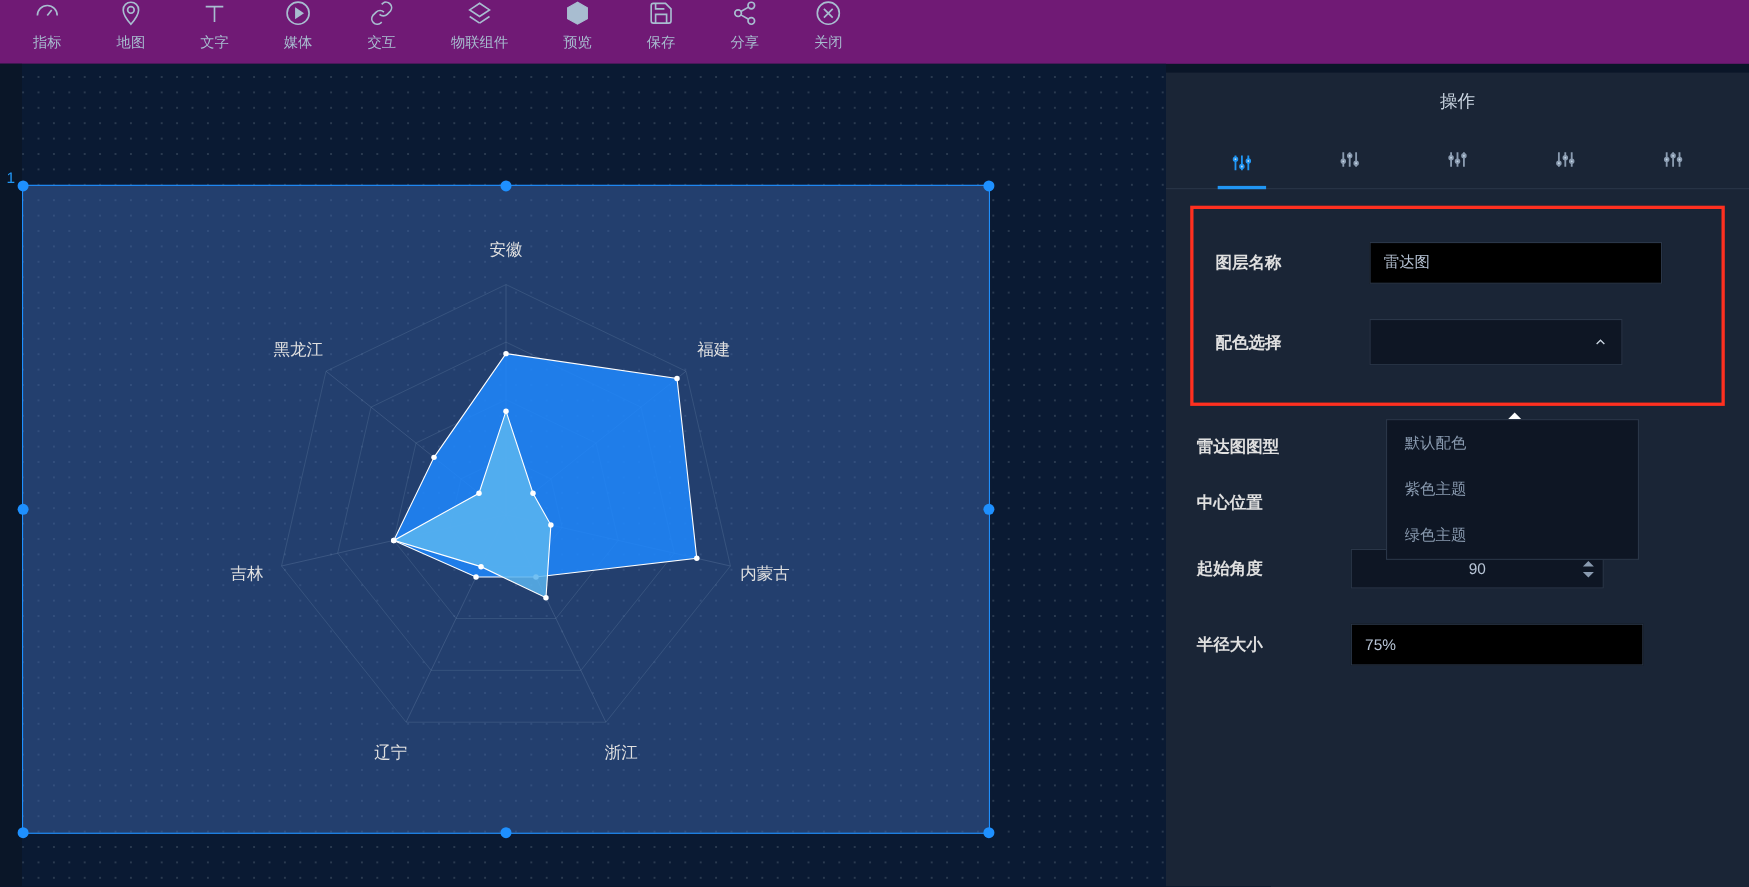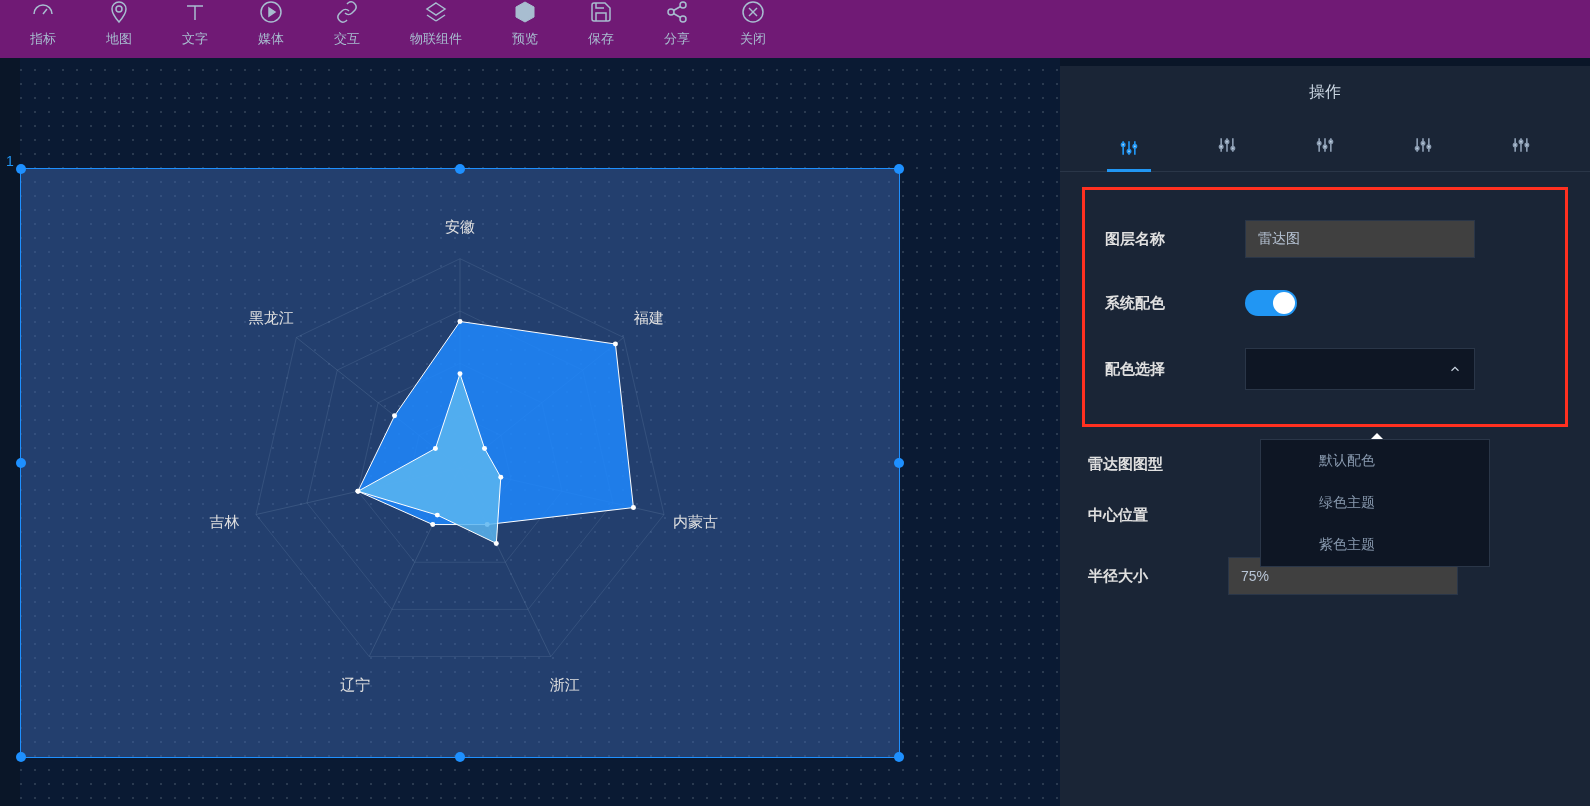--- a/index.html
+++ b/index.html
@@ -160,26 +160,26 @@
       padding: 16px 0;
       gap: 20px;
     }
     .prop-label {
       width: 120px;
       font-size: 15px;
       color: #e0e0e0;
       font-weight: 600;
     }
     .prop-input {
-      background: #404040;
+      background: #000000;
       border: 1px solid #2a3648;
       color: #b8c5d6;
       padding: 8px 12px;
       font-size: 14px;
-      width: 230px;
+      width: 266px;
       height: 38px;
     }
     .prop-select {
       background: #0e1624;
       border: 1px solid #2a3648;
       color: #b8c5d6;
       padding: 8px 12px;
       font-size: 14px;
       width: 230px;
       height: 42px;
@@ -203,21 +203,20 @@
       width: 230px;
       background: #0e1624;
       border: 1px solid #2a3648;
       z-index: 10;
     }
     .dropdown-item {
       padding: 12px 16px;
       font-size: 14px;
       color: #8a9bb0;
       cursor: pointer;
-      margin-left: 42px;
     }
 
     .toggle {
       width: 52px;
       height: 26px;
       border-radius: 13px;
       position: relative;
       cursor: pointer;
     }
     .toggle-off { background: #0a1220; }
@@ -470,48 +469,56 @@
         </svg>
       </div>
   </div>
 
   <div class="panel-body">
     <div class="highlight-box">
       <div class="prop-row">
         <div class="prop-label">图层名称</div>
         <input class="prop-input" value="雷达图" style="">
       </div>
-      <div class="prop-row">
-        <div class="prop-label">系统配色</div>
-        <div class="toggle toggle-on">
-            <div class="toggle-knob"></div>
-          </div>
-      </div>
       <div class="prop-row" style="margin-bottom:-4px">
         <div class="prop-label">配色选择</div>
         <div class="prop-select">
           <span></span>
           <svg width="14" height="14" viewBox="0 0 24 24" fill="none" stroke="#cbd6e2" stroke-width="2">
               <polyline points="6,15 12,9 18,15"></polyline>
             </svg>
         </div>
       </div>
     </div>
 
     <div class="dropdown-indicator"></div>
     <div class="dropdown-menu">
       <div class="dropdown-item">默认配色</div>
+      <div class="dropdown-item">紫色主题</div>
       <div class="dropdown-item">绿色主题</div>
-      <div class="dropdown-item">紫色主题</div>
     </div>
 
     <div class="prop-row">
       <div class="prop-label">雷达图图型</div>
     </div>
     <div class="prop-row">
       <div class="prop-label">中心位置</div>
+    </div>
+    <div class="prop-row">
+      <div class="prop-label">起始角度</div>
+      <div class="number-input">
+        <span>90</span>
+        <div class="spinner">
+          <div class="spinner-btn">
+              <div class="chevron chevron-up"></div>
+            </div>
+          <div class="spinner-btn">
+              <div class="chevron chevron-down"></div>
+            </div>
+        </div>
+      </div>
     </div>
     <div class="prop-row">
       <div class="prop-label">半径大小</div>
       <input class="prop-input" value="75%" style="">
     </div>
   </div>
 </div>
 
 </body></html>

